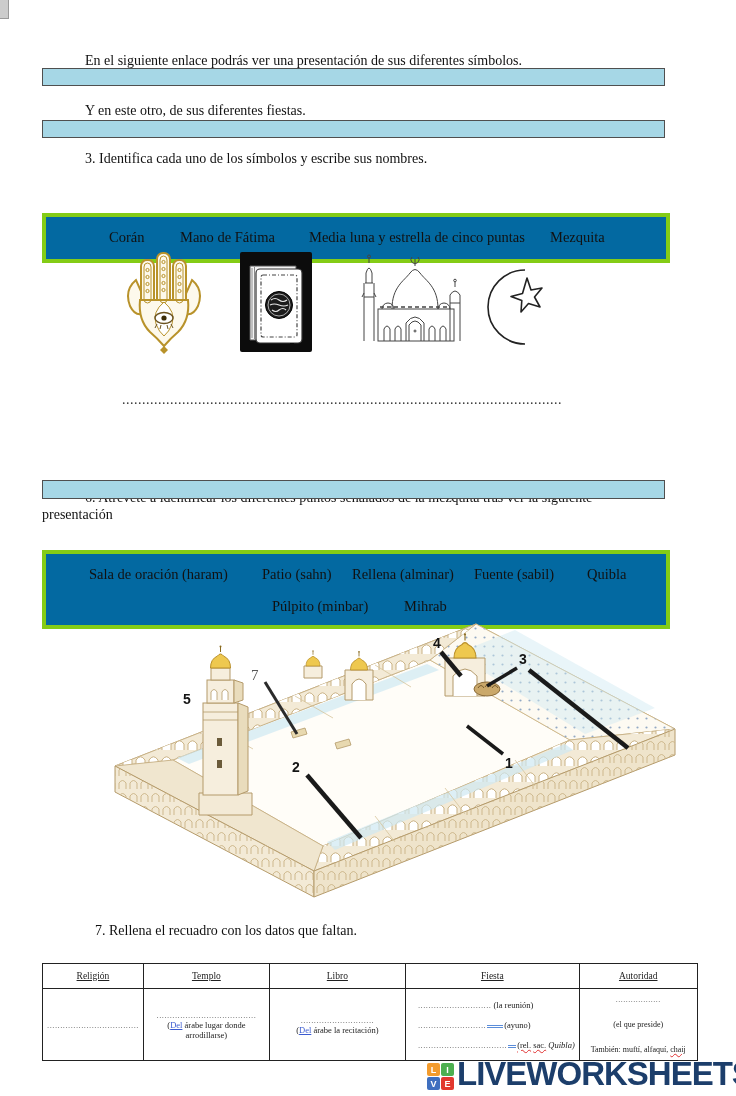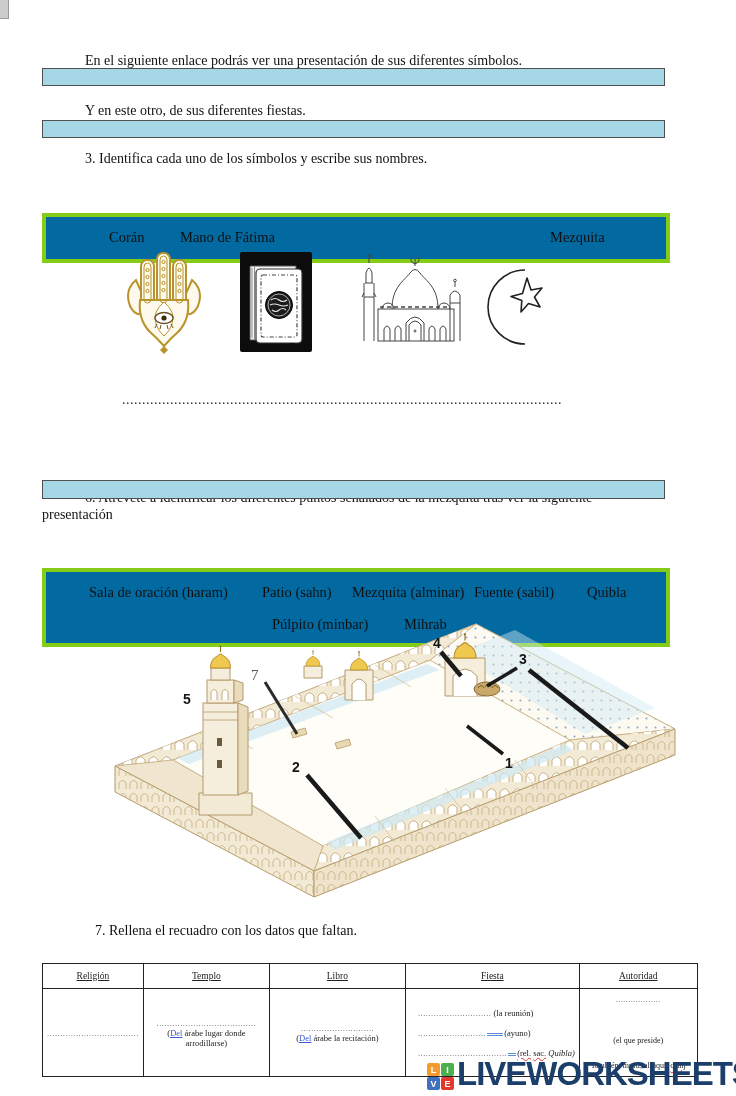--- a/index.html
+++ b/index.html
@@ -53,20 +53,21 @@
   <div class="bluebar" style="top:68px;"></div>
 
   <p class="t" style="left:85px;top:102px;">Y en este otro, de sus diferentes fiestas.</p>
   <div class="bluebar" style="top:120px;"></div>
 
   <p class="t" style="left:85px;top:150px;">3. Identifica cada uno de los símbolos y escribe sus nombres.</p>
 
   <div class="box" style="top:177px;height:42px;">
     <span class="opt" style="left:63px;top:12px;">Corán</span>
     <span class="opt" style="left:134px;top:12px;">Mano de Fátima</span>
+    <span class="opt" style="left:263px;top:12px;">Media luna y estrella de cinco puntas</span>
     <span class="opt" style="left:504px;top:12px;">Mezquita</span>
   </div>
 
   <div class="symbol" style="left:126px;top:248px;width:76px;height:106px;">
     <svg width="76" height="106" viewBox="0 0 76 106">
       <g stroke="#b8922a" fill="#fdf9ec" stroke-width="2">
         <path d="M10,32 Q-2,42 4,58 Q9,68 16,66 L18,50 Z"></path>
         <path d="M66,32 Q78,42 72,58 Q67,68 60,66 L58,50 Z"></path>
         <rect x="15" y="12" width="13" height="46" rx="6"></rect>
         <rect x="31" y="5" width="13" height="53" rx="6"></rect>
@@ -139,24 +140,24 @@
       <path d="M47,6 A37,37 0 1 0 47,80 A30,30 0 1 1 47,6 Z" fill="#fff" stroke="#222" stroke-width="1.6"></path>
       <polygon points="49,14 53,26 64,24 56.5,33 62,43 50.5,39.5 43,48 43.8,36.5 33,32.5 44.5,29.5" fill="#fff" stroke="#222" stroke-width="1.6" stroke-linejoin="round"></polygon>
     </svg>
   </div>
 
   <div class="dotsline">...........................................................................................................................</div>
 
   <p class="t wrap" style="left:42px;top:445px;width:600px;text-indent:43px;">6.  Atrévete a identificar los diferentes puntos señalados de la mezquita tras ver la siguiente presentación</p>
   <div class="bluebar" style="top:480px;height:17px;"></div>
 
-  <div class="box" style="top:532px;height:71px;">
+  <div class="box" style="top:514px;height:71px;">
     <span class="opt" style="left:43px;top:12px;">Sala de oración (haram)</span>
     <span class="opt" style="left:216px;top:12px;">Patio (sahn)</span>
-    <span class="opt" style="left:306px;top:12px;">Mezquita (alminar)</span>
+    <span class="opt" style="left:306px;top:12px;">Rellena (alminar)</span>
     <span class="opt" style="left:428px;top:12px;">Fuente (sabil)</span>
     <span class="opt" style="left:541px;top:12px;">Quibla</span>
     <span class="opt" style="left:226px;top:44px;">Púlpito (minbar)</span>
     <span class="opt" style="left:358px;top:44px;">Mihrab</span>
   </div>
 
   <div class="diagram">
     <svg width="590" height="295" viewBox="0 0 590 295">
       <defs>
         <pattern id="arches" width="13" height="16" patternUnits="userSpaceOnUse">
@@ -277,21 +278,21 @@
         <span class="dots">............................</span><br>
         <span><span>(</span><span class="blue-link">Del</span><span> árabe la recitación)</span></span>
       </td>
       <td>
         <span class="fiesta-line"><span class="dots">............................</span> <span>(la reunión)</span></span>
         <span class="fiesta-line"><span class="dots">..........................</span><span class="blue-seg"></span><span>(ayuno)</span></span>
         <span class="fiesta-line"><span class="dots">..................................</span><span class="blue-seg short"></span><span class="wavy">(rel.</span> <span class="wavy">sac.</span> <i>Quibla)</i></span>
       </td>
       <td>
         <span class="aut-line"><span class="dots">..................</span></span>
-        <span class="aut-line" style="margin-top:24px;">(el que preside)</span>
+        <span class="aut-line" style="margin-top:8px;">(el que preside)</span>
         <span class="aut-line" style="margin-top:8px;"><span>También: muftí, alfaquí, </span><span class="wavy">chaij</span></span>
       </td>
     </tr>
   </tbody>
     </table>
 
   <div class="logo">
     <div class="logo-grid">
       <span class="sq-l">L</span>
       <span class="sq-i">I</span>

